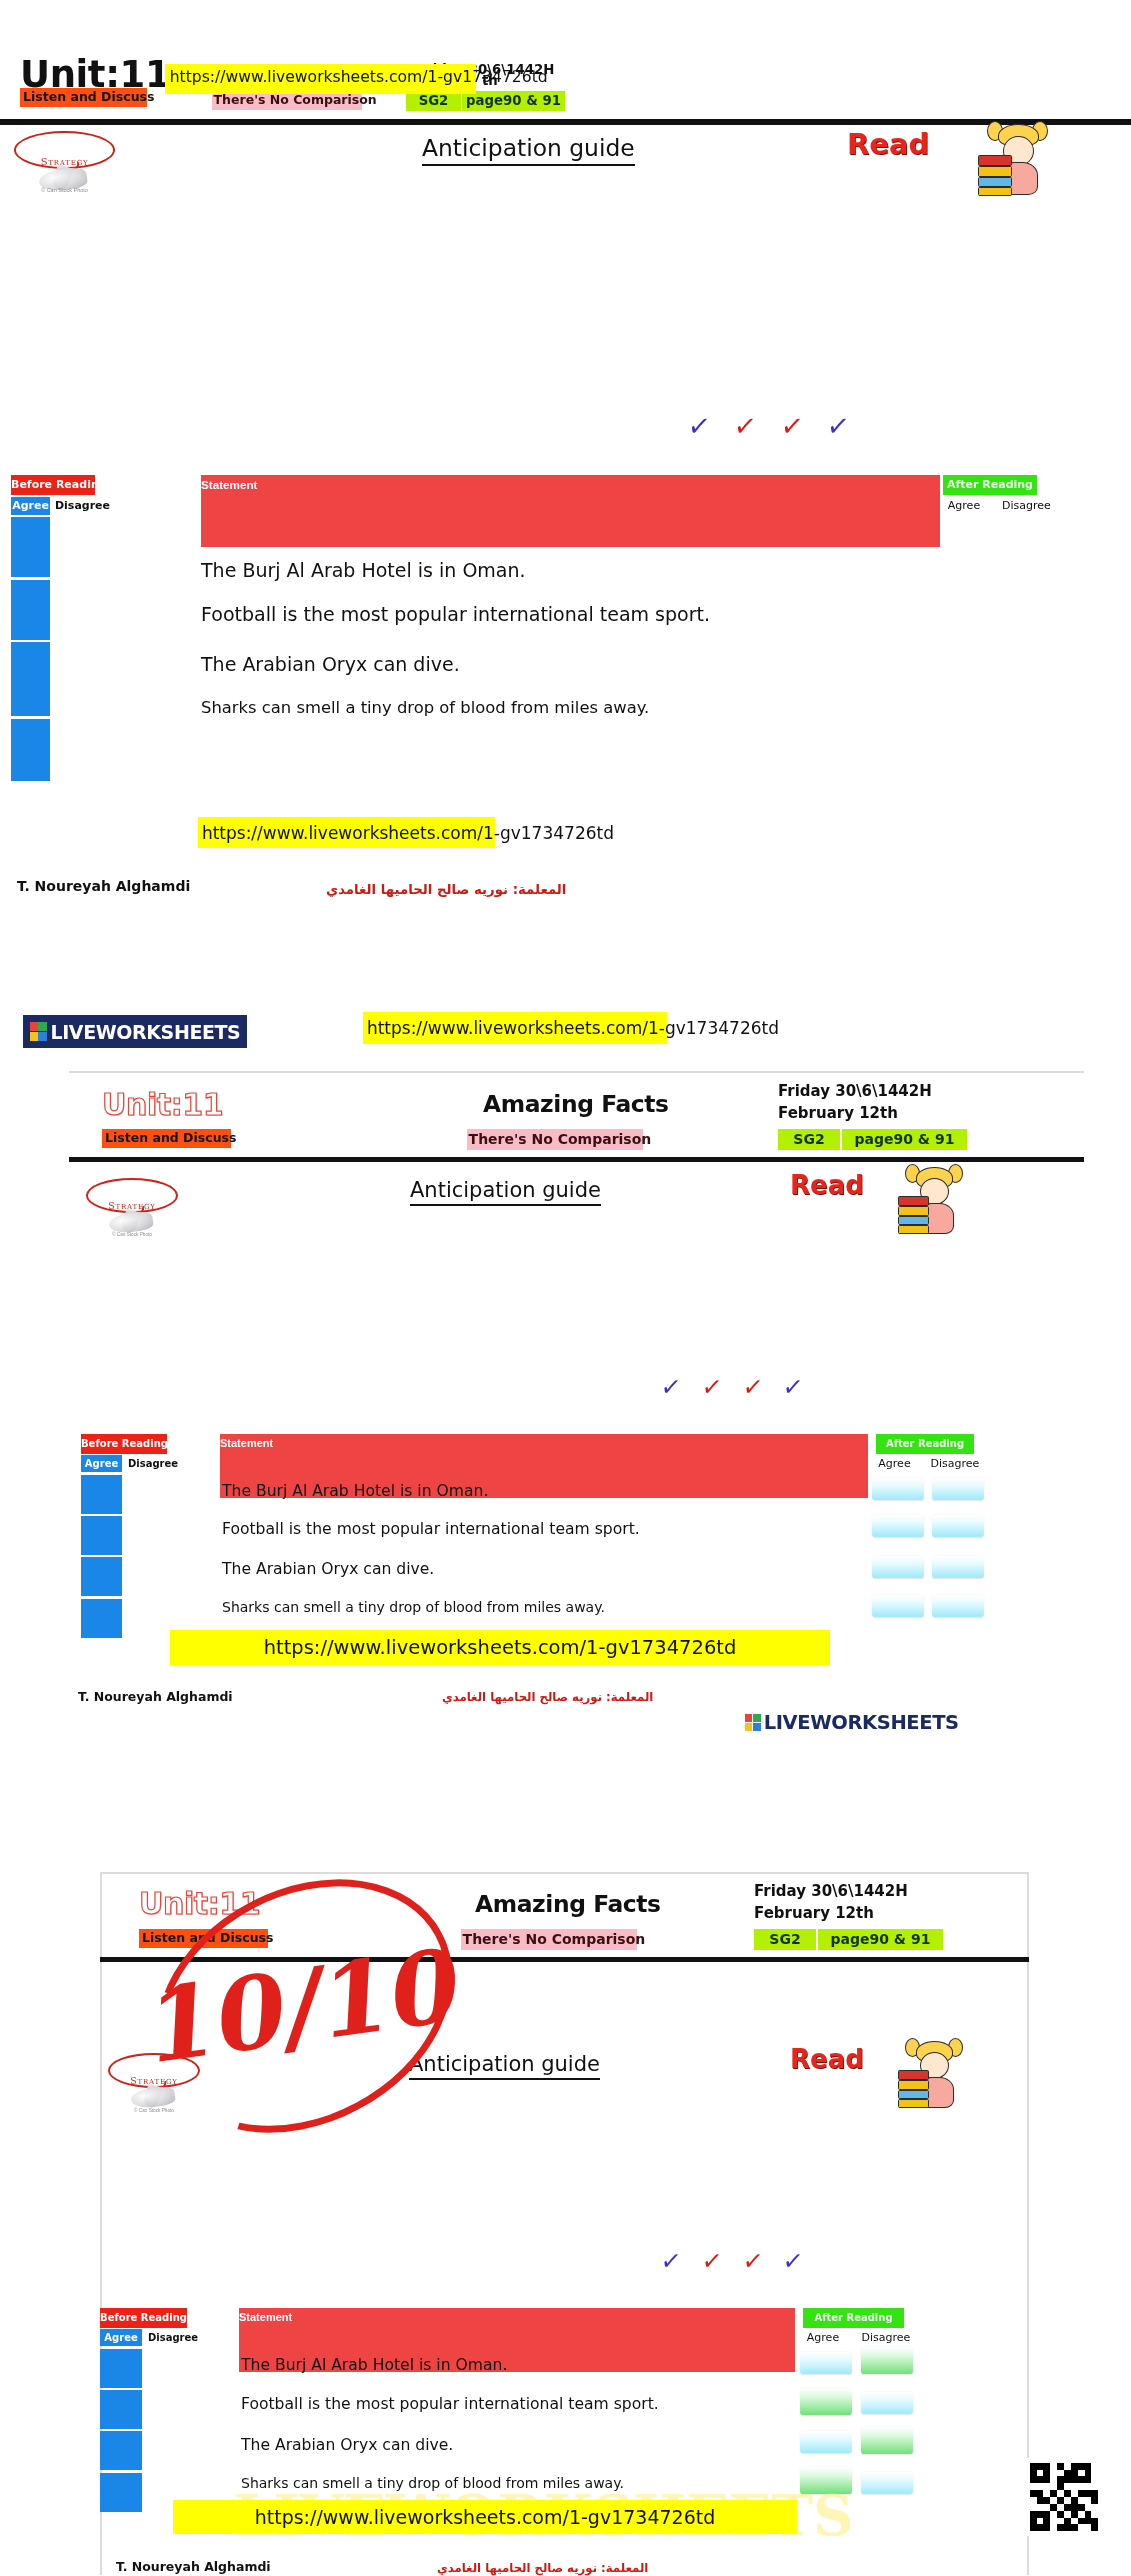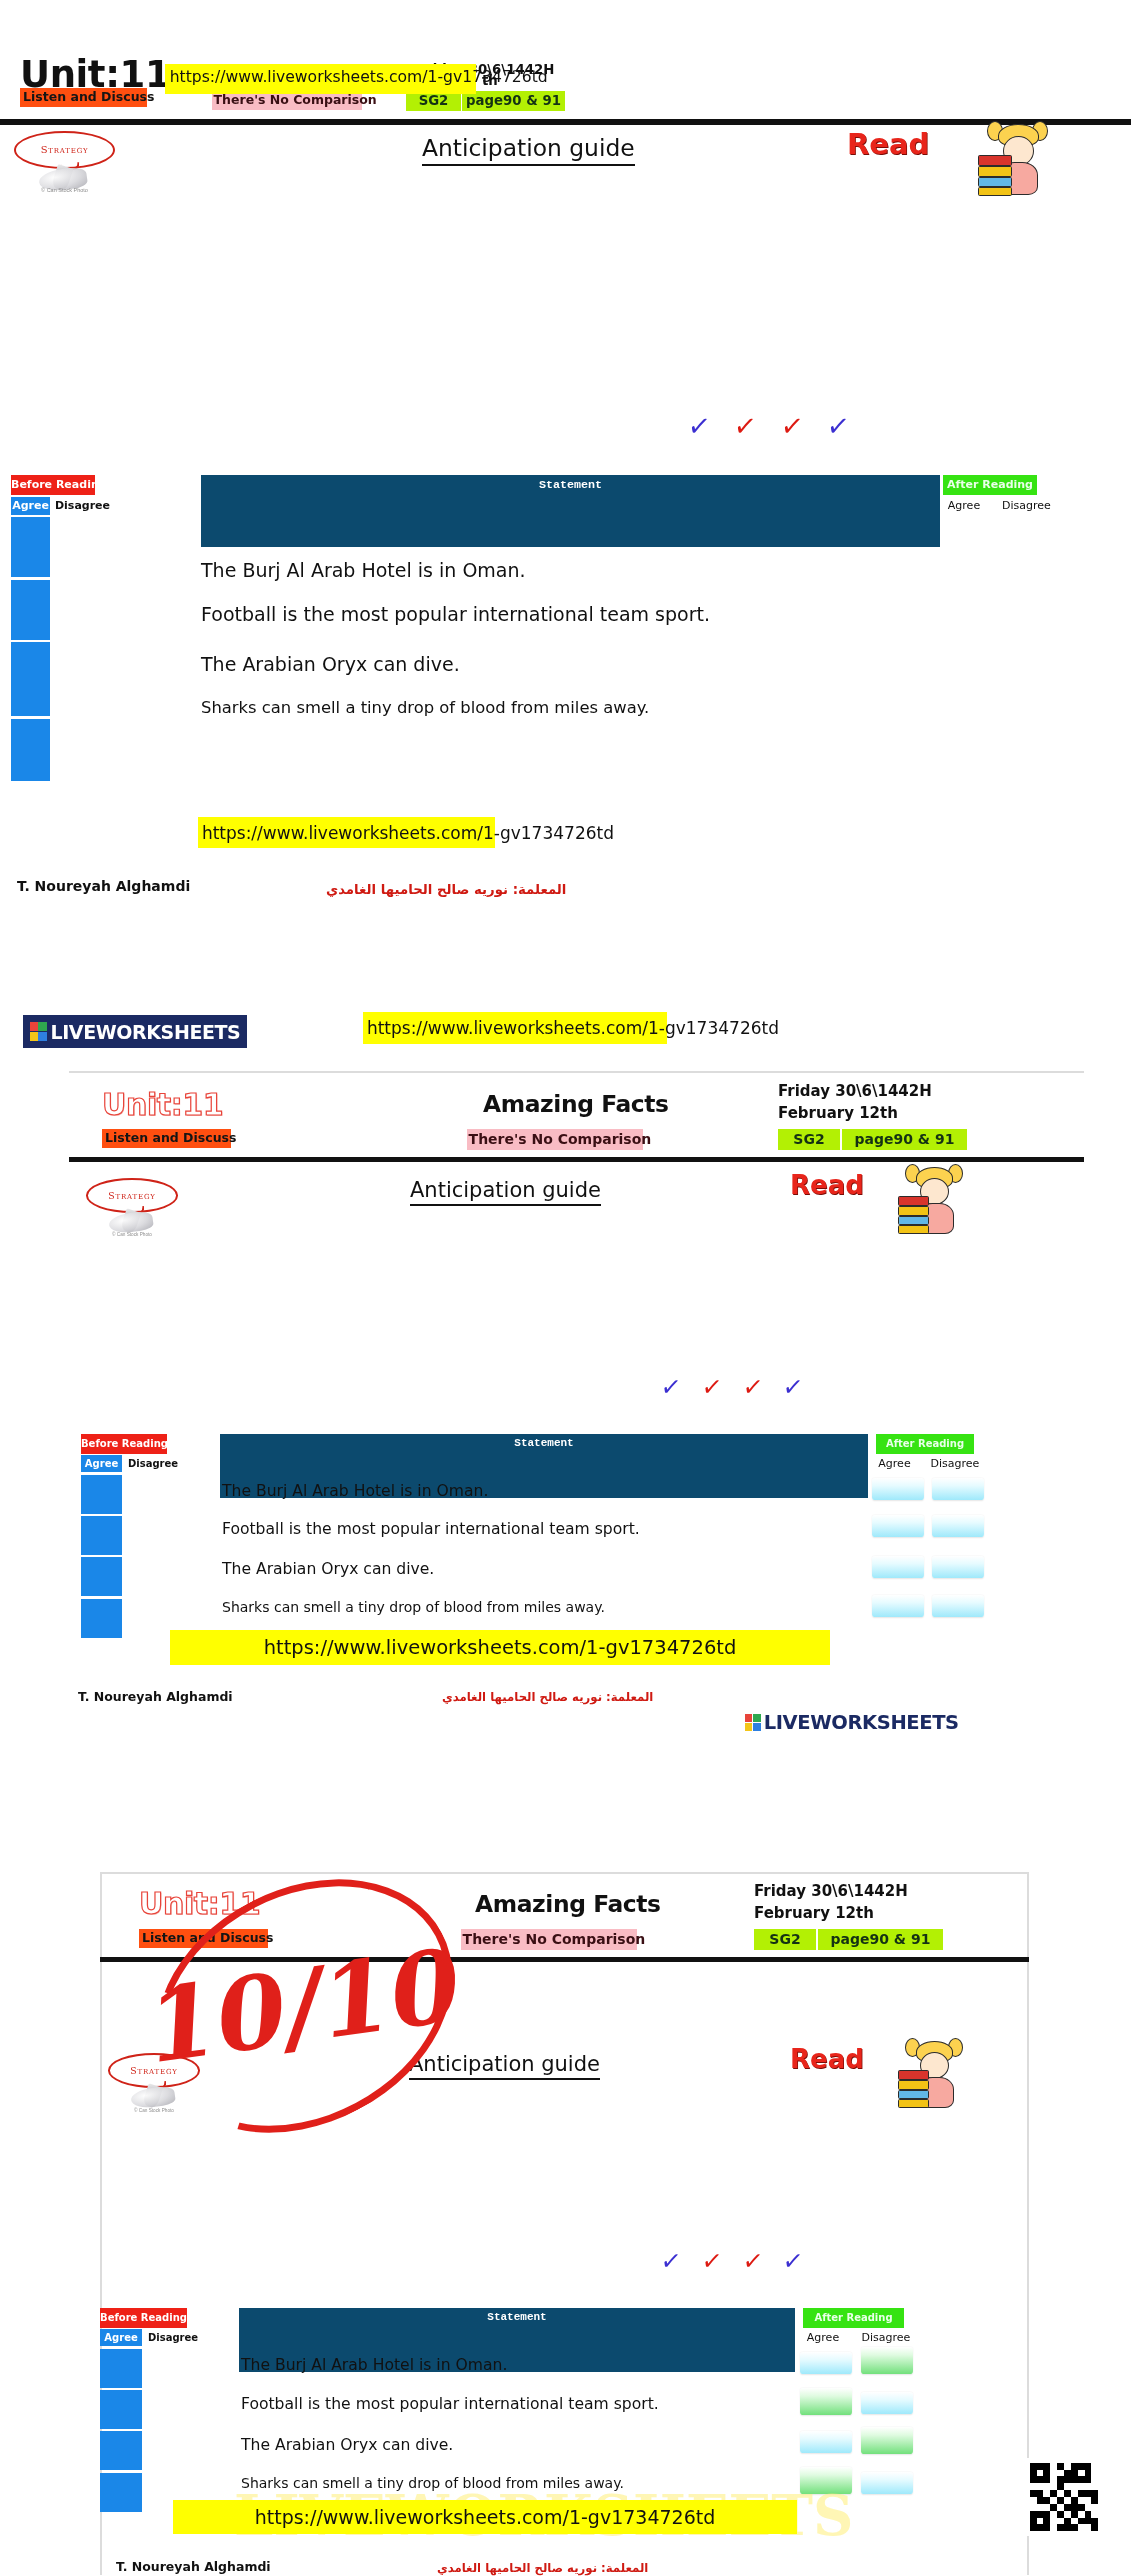--- a/index.html
+++ b/index.html
@@ -56,21 +56,21 @@
   }
   .rule-black { background: #111; width: 100%; }
 
   
   .strategy { position: absolute; }
   .bubble {
     position: relative;
     border: 2.3px solid #cf2318;
     border-radius: 50%;
     width: 100%; height: 62%;
-    display: flex; align-items: center; justify-content: center;
+    display: flex; align-items: flex-end; justify-content: center;
   }
   .bubble span {
     color: #cf2318;
     font-family: "DejaVu Serif", serif;
     font-variant: small-caps;
     letter-spacing: 0.8px;
     white-space: nowrap;
   }
   .bubble:after {
     content: "";
@@ -155,23 +155,23 @@
 
   
   .tbl { position: absolute; }
   .hdr-before {
     position: absolute; left: 0; top: 0;
     background: #ee2117; color: #fff;
     font-family: "DejaVu Sans", sans-serif; font-weight: bold;
     text-align: center; white-space: nowrap;
   }
   .hdr-statement {
-    position: absolute; background: #0c4a6e; color: #fff;
-    font-family: Liberation Mono, monospace; font-weight: bold;
-    text-align: center; white-space: nowrap;
+    position: absolute; background: #ef4444; color: #fff;
+    font-family: Liberation Sans, sans-serif; font-weight: bold;
+    white-space: nowrap;
   }
   .hdr-after {
     position: absolute; background: #36e312; color: #e9ffe9;
     font-family: "DejaVu Sans", sans-serif; font-weight: bold;
     text-align: center; white-space: nowrap;
   }
   .sub-agree {
     position: absolute; background: #1a87e8; color: #ffffff;
     font-family: "DejaVu Sans", sans-serif; font-weight: bold;
     text-align: center; white-space: nowrap;

